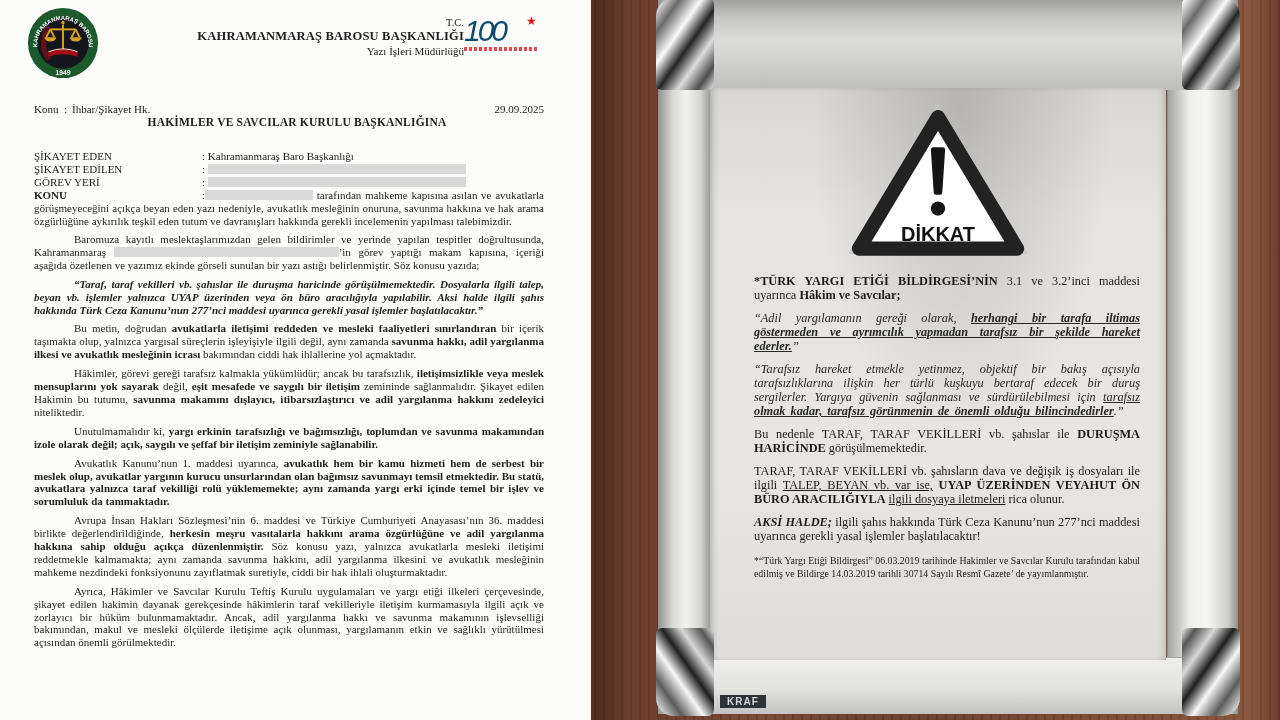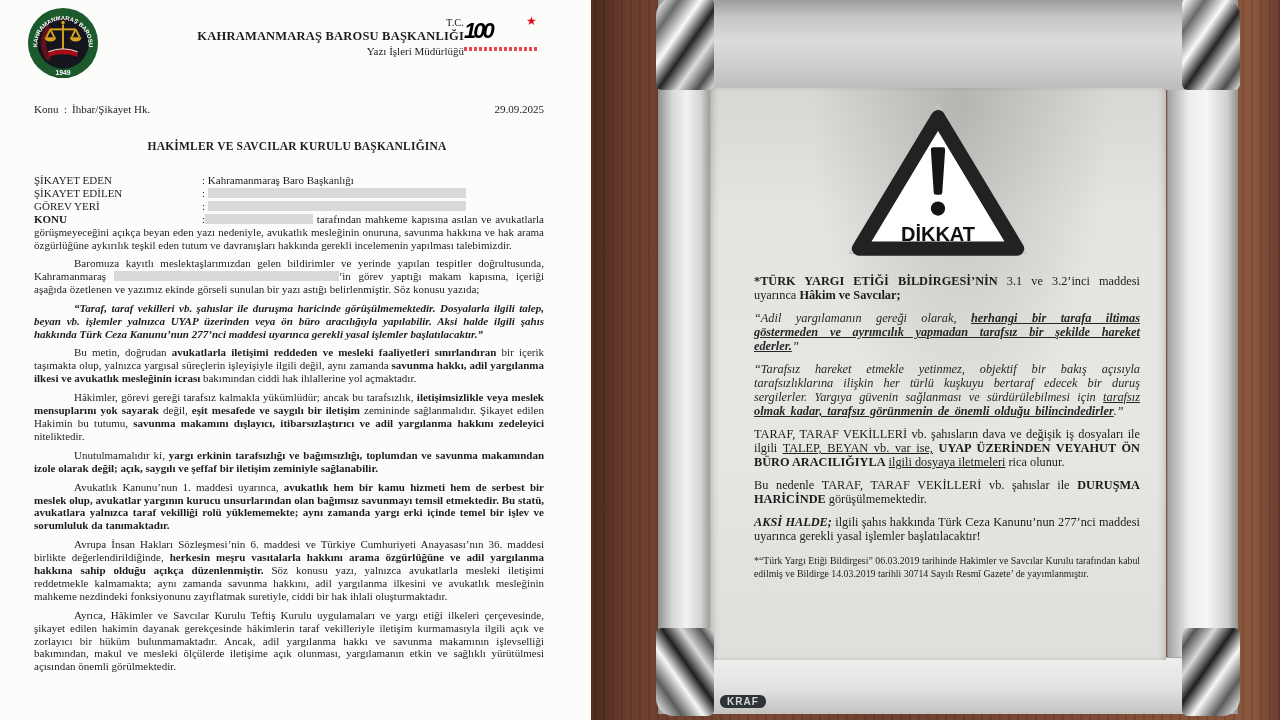--- a/index.html
+++ b/index.html
@@ -9,33 +9,33 @@
   .doc{position:absolute;left:0;top:0;width:594px;height:720px;background:#fcfcfb;
        font-family:"Liberation Serif",serif;color:#1d1d1d;overflow:hidden;}
   .doc::after{content:"";position:absolute;right:0;top:0;width:3px;height:100%;background:#55301f;}
   .doc-header{display:flex;align-items:flex-start;padding:6px 38px 0 26px;height:84px;}
   .emblem{width:74px;height:74px;flex:none;}
   .head-center{flex:1;text-align:right;padding-top:10px;line-height:1.25;}
   .tc{font-size:10.5px;}
   .title{font-size:12.5px;font-weight:bold;letter-spacing:.2px;}
   .subtitle{font-size:11px;}
   .c100{width:92px;flex:none;position:relative;padding-top:12px;text-align:left;}
-  .c100-num{font-family:"Liberation Sans",sans-serif;font-weight:700;font-style:italic;
-            font-size:22px;color:#000000;letter-spacing:-3px;line-height:26px;}
+  .c100-num{font-family:"Liberation Sans",sans-serif;font-weight:400;font-style:italic;
+            font-size:30px;color:#0c4a6e;letter-spacing:-3px;line-height:26px;}
   .c100-star{position:absolute;top:8px;left:62px;color:#e30a17;font-size:12px;}
   .c100-caption{margin-top:3px;width:74px;height:4px;
      background:repeating-linear-gradient(90deg,#e30a17 0 3px,transparent 3px 5px);opacity:.75;}
 
   .meta{position:relative;padding:12px 50px 0 34px;font-size:11px;line-height:14px;}
   .meta-row{white-space:nowrap;}
   .mlabel{display:inline-block;width:30px;}
   .msep{display:inline-block;width:8px;}
   .meta-date{position:absolute;right:50px;top:12px;}
 
-  .addressee{text-align:center;font-weight:bold;font-size:11.5px;margin-top:24px;letter-spacing:.2px;}
+  .addressee{text-align:center;font-weight:bold;font-size:11.5px;letter-spacing:.2px;}
 
   .parties{margin:22px 50px 0 34px;font-size:11px;line-height:13px;}
   .party-row{display:flex;}
   .plabel{width:168px;font-weight:normal;flex:none;}
   .pvalue{flex:1;}
   .redact{display:inline-block;background:#d9d9d9;height:10px;vertical-align:-1px;}
 
   .konu-para{margin:0 50px 0 34px;font-size:11px;line-height:13px;text-align:justify;}
   .konu-float{float:left;width:168px;font-weight:bold;}
 
@@ -77,21 +77,21 @@
      box-shadow:inset 6px 0 10px -6px rgba(0,0,0,.35), inset -6px 0 10px -6px rgba(0,0,0,.25);
      font-family:"Liberation Serif",serif;color:#1b1b1b;overflow:hidden;}
   .tri-wrap{text-align:center;margin-top:12px;}
   .ntext{padding:10px 26px 0 44px;}
   .ntext .np{font-size:12.3px;line-height:14px;text-align:justify;margin:0 0 9px 0;}
   .ntext .nq{font-style:italic;color:#262626;word-spacing:2px;}
   .ntext .nfoot{font-size:9.8px;line-height:12.6px;margin-top:12px;text-align:justify;}
 
   .kraf{position:absolute;left:62px;bottom:6px;background:#2e3338;color:#d3d8dc;
      font-family:"Liberation Sans",sans-serif;font-size:10px;font-weight:bold;
-     padding:1px 7px;letter-spacing:1px;border-radius:6px;}
+     padding:1px 7px;letter-spacing:1px;border-radius:0;}
 </style>
 </head>
 <body>
 
 <div class="stage">
 
   <div class="doc">
     <div class="doc-header">
       <svg class="emblem" viewBox="0 0 76 76">
         <circle cx="38" cy="38" r="36" fill="#1c5a2d"></circle>
@@ -182,22 +182,22 @@
             <path d="M100 18 L183 156 L17 156 Z" fill="#ffffff" stroke="#222222" stroke-width="15" stroke-linejoin="round"></path>
             <path d="M95 52 L105 52 L102 97 L98 97 Z" fill="#151515" stroke="#151515" stroke-width="5" stroke-linejoin="round"></path>
             <circle cx="100" cy="114" r="7.5" fill="#151515"></circle>
             <text x="100" y="148" text-anchor="middle" font-family="Liberation Sans, sans-serif" font-weight="bold" font-size="21" fill="#111111">DİKKAT</text>
           </svg>
         </div>
         <div class="ntext">
             <p class="np"><span class="sb">*TÜRK YARGI ETİĞİ BİLDİRGESİ’NİN</span><span class=""> 3.1 ve 3.2’inci maddesi uyarınca </span><span class="sb">Hâkim ve Savcılar;</span></p>
             <p class="np nq"><span class="si">“Adil yargılamanın gereği olarak, </span><span class="sb si su">herhangi bir tarafa iltimas göstermeden ve ayrımcılık yapmadan tarafsız bir şekilde hareket ederler.</span><span class="si">”</span></p>
             <p class="np nq"><span class="si">“Tarafsız hareket etmekle yetinmez, objektif bir bakış açısıyla tarafsızlıklarına ilişkin her türlü kuşkuyu bertaraf edecek bir duruş sergilerler. Yargıya güvenin sağlanması ve sürdürülebilmesi için </span><span class="si su">tarafsız </span><span class="sb si su">olmak kadar, tarafsız görünmenin de önemli olduğu bilincindedirler</span><span class="si">.”</span></p>
+            <p class="np"><span class="">Bu nedenle TARAF, TARAF VEKİLLERİ vb. şahıslar ile </span><span class="sb">DURUŞMA HARİCİNDE</span><span class=""> görüşülmemektedir.</span></p>
             <p class="np"><span class="">TARAF, TARAF VEKİLLERİ vb. şahısların dava ve değişik iş dosyaları ile ilgili </span><span class="su">TALEP, BEYAN vb. var ise,</span><span class=""> </span><span class="sb">UYAP ÜZERİNDEN VEYAHUT ÖN BÜRO ARACILIĞIYLA</span><span class=""> </span><span class="su">ilgili dosyaya iletmeleri</span><span class=""> rica olunur.</span></p>
-            <p class="np"><span class="">Bu nedenle TARAF, TARAF VEKİLLERİ vb. şahıslar ile </span><span class="sb">DURUŞMA HARİCİNDE</span><span class=""> görüşülmemektedir.</span></p>
             <p class="np"><span class="sb si">AKSİ HALDE;</span><span class=""> ilgili şahıs hakkında Türk Ceza Kanunu’nun 277’nci maddesi uyarınca gerekli yasal işlemler başlatılacaktır!</span></p>
             <p class="np nfoot"><span class="">*“Türk Yargı Etiği Bildirgesi” 06.03.2019 tarihinde Hakimler ve Savcılar Kurulu tarafından kabul edilmiş ve Bildirge 14.03.2019 tarihli 30714 Sayılı Resmî Gazete’ de yayımlanmıştır.</span></p>
           </div>
       </div>
 
       <div class="cap cap-tl"></div>
       <div class="cap cap-tr"></div>
       <div class="cap cap-bl"></div>
       <div class="cap cap-br"></div>
 

